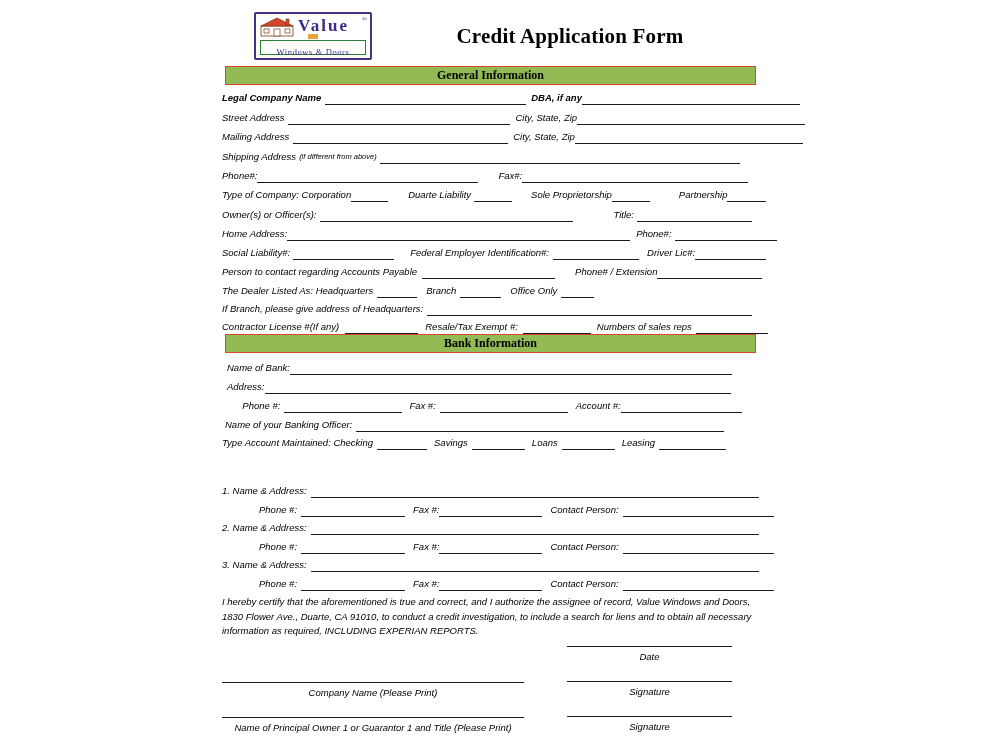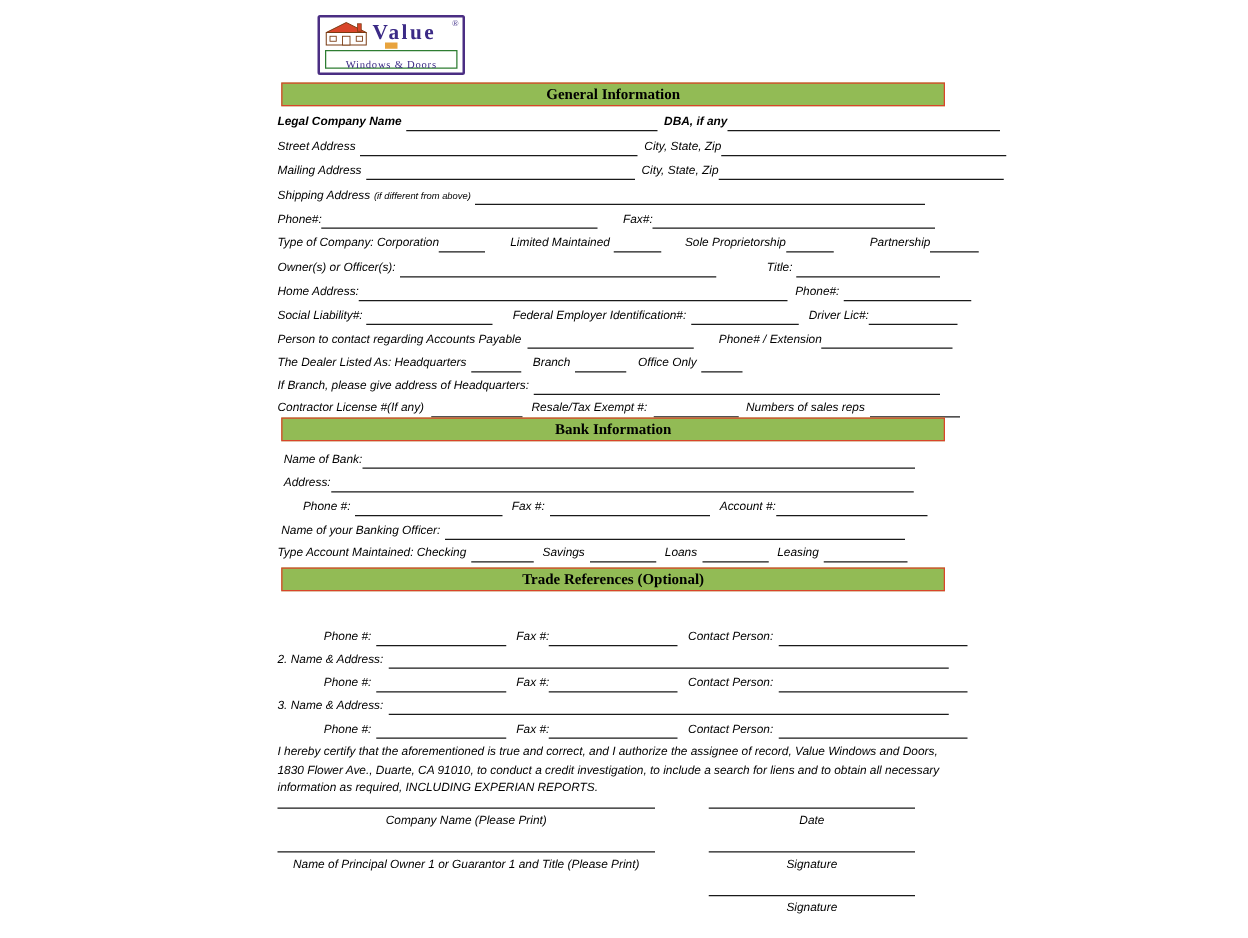--- a/index.html
+++ b/index.html
@@ -193,21 +193,21 @@
   .sigrow {
     position: absolute;
     left: 222px;
     width: 545px;
     height: 36px;
   }
   .sig-left, .sig-right {
     position: absolute;
     top: 0;
   }
-  .sig-left { left: 0px; width: 302px; }
+  .sig-left { left: 0px; width: 302px; margin-top: 36px; }
   .sig-right { left: 345px; width: 165px; }
   .sig-line {
     border-top: 1.3px solid #1a1a1a;
     height: 0;
   }
   .sig-cap {
     text-align: center;
     font-family: "Liberation Sans", sans-serif;
     font-style: italic;
     font-size: 9.5px;
@@ -234,20 +234,21 @@
         </svg>
         <span class="logo-word">Value</span>
         <span class="logo-reg">®</span>
       </div>
       <div class="logo-crown"></div>
       <div class="logo-bottom">
         <span class="logo-sub">Windows  &amp;  Doors</span>
       </div>
     </div>
 
+    <div class="title">Credit Application Form</div>
   </div>
 
   <div class="sec-bar" style="top:66px;">General Information</div>
 
   <div class="row" style="top:91px;">
     <span class="lbl bold">Legal Company Name</span>
     <span class="sp" style="width:4px;"></span>
     <span class="ln" style="width:201px;"></span>
     <span class="sp" style="width:5px;"></span>
     <span class="lbl bold">DBA, if any</span>
@@ -285,21 +286,21 @@
     <span class="sp" style="width:3px;"></span>
     <span class="lbl tiny">(if different from above)</span>
     <span class="sp" style="width:3px;"></span>
     <span class="ln" style="width:360px;"></span>
   </div>
 
   <div class="row" style="top:188px;">
     <span class="lbl">Type of Company: Corporation</span>
     <span class="ln" style="width:37px;"></span>
     <span class="sp" style="width:20px;"></span>
-    <span class="lbl">Limited Maintained</span>
+    <span class="lbl">Duarte Liability</span>
     <span class="sp" style="width:3px;"></span>
     <span class="ln" style="width:38px;"></span>
     <span class="sp" style="width:19px;"></span>
     <span class="lbl">Sole Proprietorship</span>
     <span class="ln" style="width:38px;"></span>
     <span class="sp" style="width:29px;"></span>
     <span class="lbl">Partnership</span>
     <span class="ln" style="width:39px;"></span>
   </div>
 
@@ -423,22 +424,26 @@
     <span class="sp" style="width:7px;"></span>
     <span class="lbl">Loans</span>
     <span class="sp" style="width:4px;"></span>
     <span class="ln" style="width:53px;"></span>
     <span class="sp" style="width:7px;"></span>
     <span class="lbl">Leasing</span>
     <span class="sp" style="width:4px;"></span>
     <span class="ln" style="width:67px;"></span>
   </div>
 
-  <div class="sec-bar" style="top:454px;">Trade References (Optional)</div>
-
+
+  <div class="row" style="top:484px;">
+    <span class="lbl">1. Name &amp; Address:</span>
+    <span class="sp" style="width:4px;"></span>
+    <span class="ln" style="width:448px;"></span>
+  </div>
 
   <div class="row" style="top:503px;">
     <span class="sp" style="width:37px;"></span>
     <span class="lbl">Phone #:</span>
     <span class="sp" style="width:4px;"></span>
     <span class="ln" style="width:104px;"></span>
     <span class="sp" style="width:8px;"></span>
     <span class="lbl">Fax #:</span>
     <span class="ln" style="width:103px;"></span>
     <span class="sp" style="width:8px;"></span>

